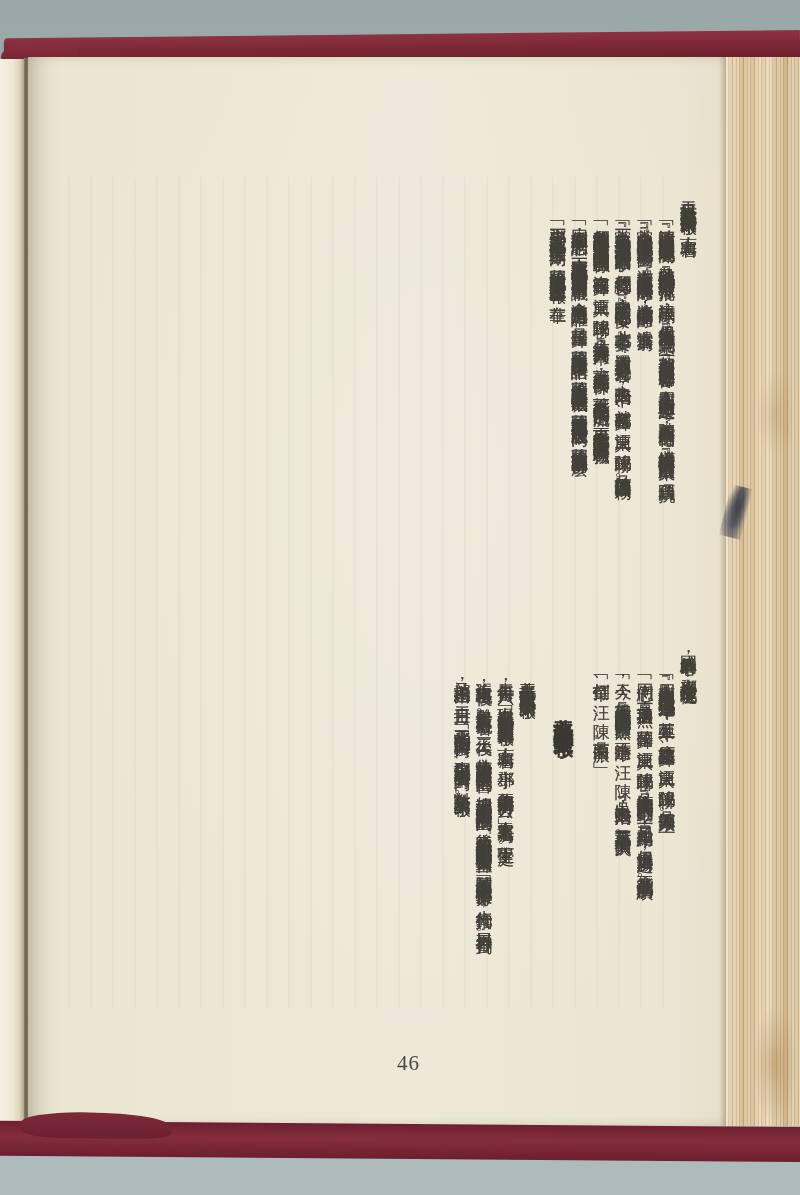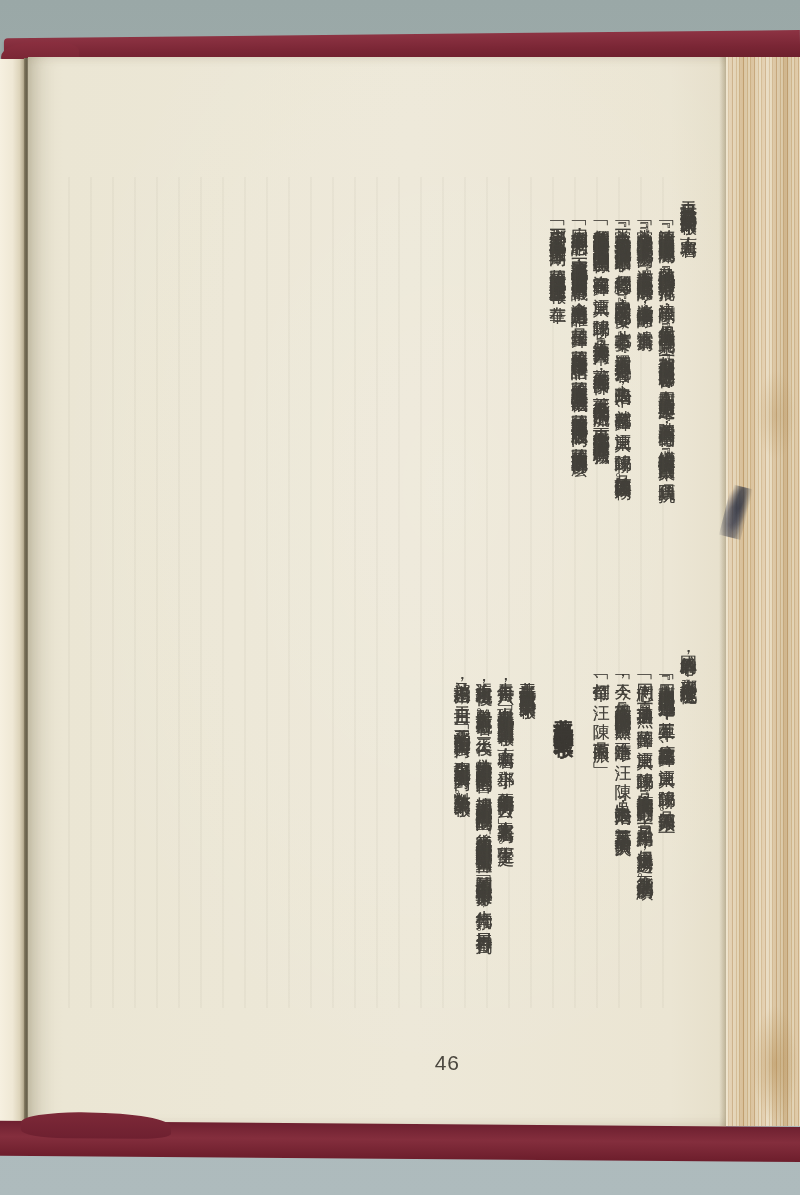--- a/index.html
+++ b/index.html
@@ -94,23 +94,23 @@
   .top-block{top:131px;}
   .bottom-block{top:585px;}
   .vblock p{margin:0;padding:0;}
   .vblock p.indent{text-indent:27px;}
   .heading{
     margin:0 8px;padding:0;padding-top:62px;
     font-size:20px;font-weight:bold;letter-spacing:1.5px;
     line-height:36px;color:#3b3833;
   }
   .page-num{
-    position:absolute;left:352px;top:994px;width:80px;text-align:right;
+    position:absolute;left:369px;top:994px;width:80px;text-align:left;
     font-size:21px;letter-spacing:1px;color:#4b473f;
-    font-family:Liberation Sans, sans-serif;
+    font-family:Liberation Serif, serif;
   }
 </style>
 </head>
 <body>
 
 <div class="cover-top"></div>
 <div class="left-strip"></div>
 <div class="gutter-line"></div>
 
 <div class="page">

